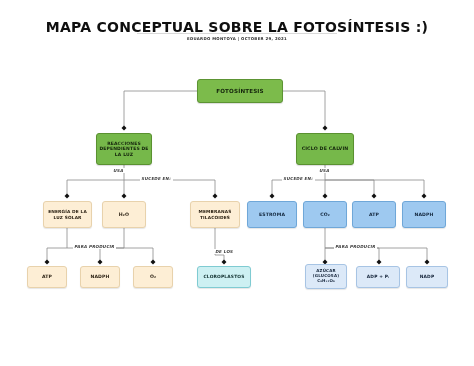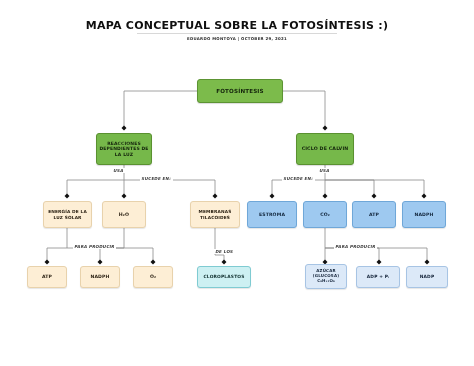--- a/index.html
+++ b/index.html
@@ -35,21 +35,21 @@
     left: 0; top: 0;
     width: 474px;
     text-align: center;
   }
   .doc-title {
     position: absolute;
     left: 0;
     top: 19px;
     width: 474px;
     text-align: center;
-    font-size: 11px;
+    font-size: 14px;
     font-weight: bold;
     letter-spacing: 0.25px;
     color: #0f0f0f;
     white-space: nowrap;
   }
   .doc-subtitle {
     position: absolute;
     left: 0;
     top: 36px;
     width: 474px;

